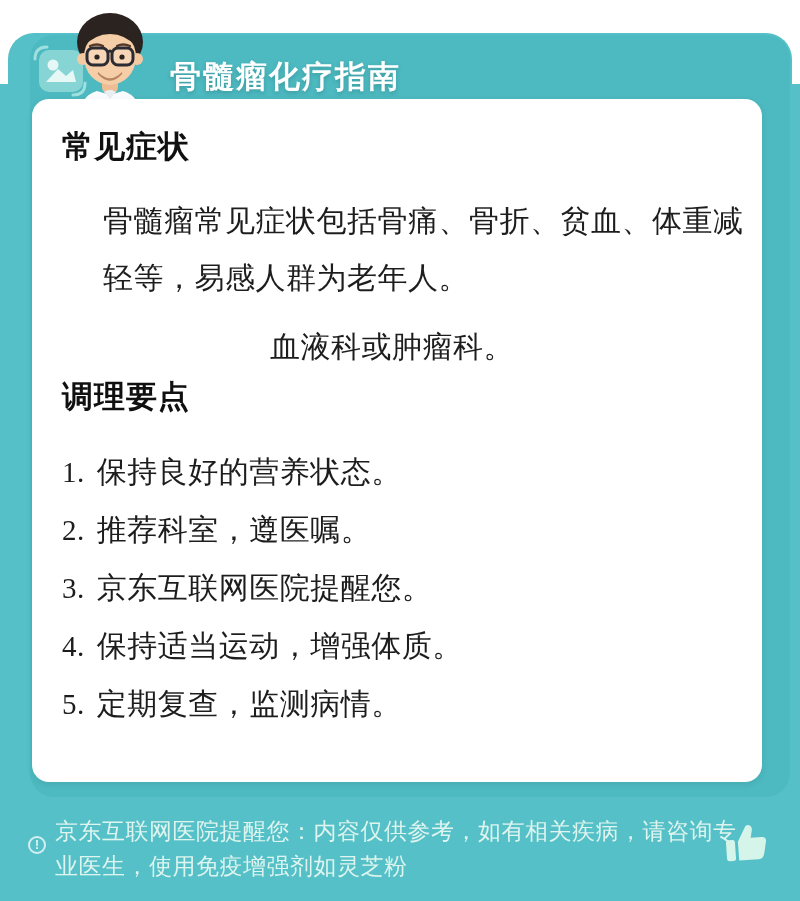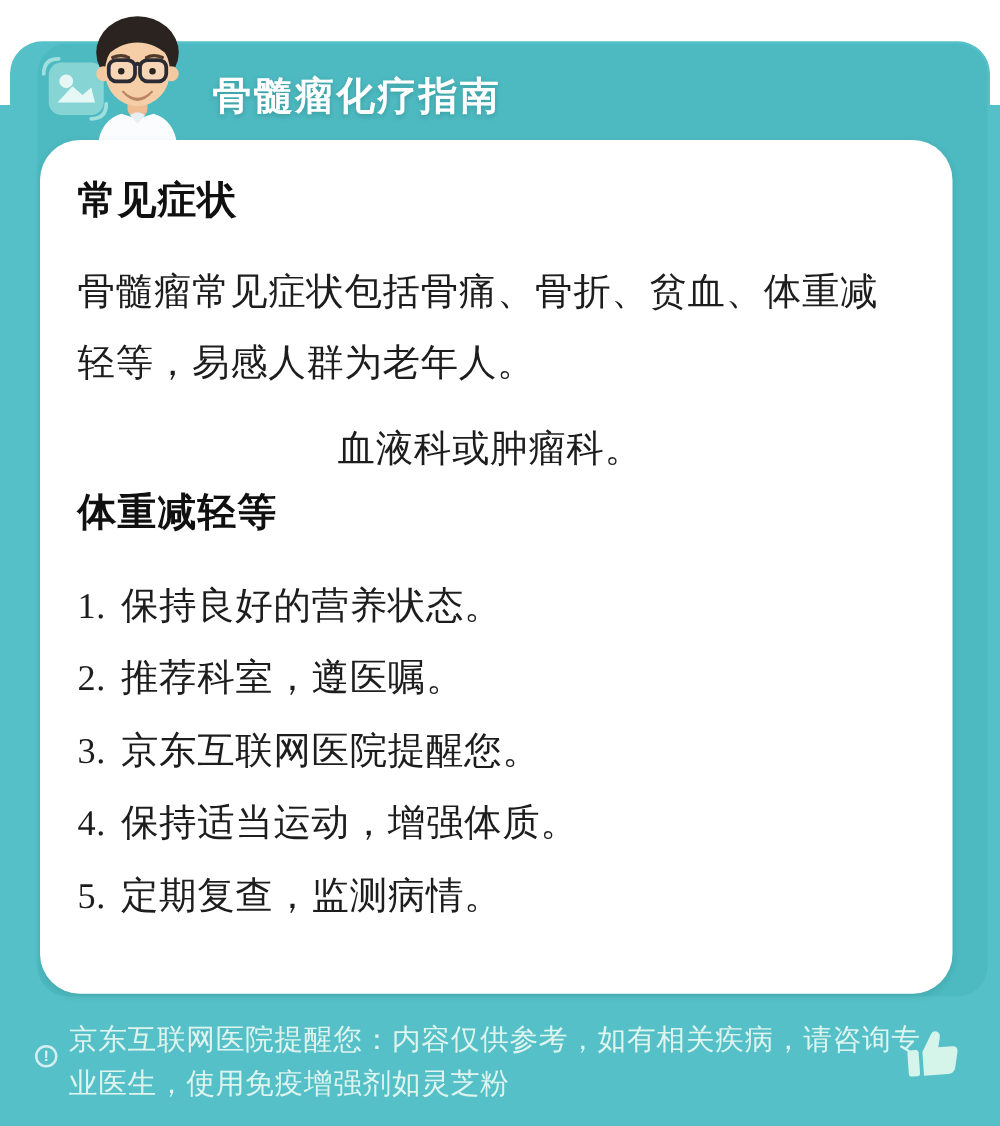--- a/index.html
+++ b/index.html
@@ -20,27 +20,27 @@
 
   
   .header { position:absolute; left:0; top:0; width:800px; height:118px;text-align:right; }
   .title { position:absolute; left:170px; top:56px; font-size:31px; font-weight:bold;
            color:var(--c-title,#ffffff); letter-spacing:2px;
            text-shadow:0 2px 4px rgba(0,70,70,.25); white-space:nowrap; }
   .photo-icon { position:absolute; left:32px; top:44px; }
   .avatar { position:absolute; left:50px; top:2px; }
 
   
-  .card { position:absolute; left:32px; top:112px; width:730px; height:683px;
-          background:var(--c-card,#ffffff); border-radius:32px;
+  .card { position:absolute; left:32px; top:99px; width:730px; height:683px;
+          background:var(--c-card,#ffffff); border-radius:17px;
           padding:26px 40px 10px 30px; box-shadow:0 2px 6px rgba(0,60,60,.10); }
   .card h2 { font-size:31px; line-height:44px; font-weight:bold; color:#101010; letter-spacing:1px; }
   .card h2.h-mid { margin-top:0; }
   .card p  { font-size:30px; line-height:57px; color:#1d1d1d; letter-spacing:.5px; }
-  .card p.para-1 { margin-top:23px; width:650px; }
+  .card p.para-1 { margin-top:23px; width:650px;margin-left:41px; }
   .card p.para-2 { margin-top:12px;text-align:center; }
   .tips { list-style:none; margin-top:24px; }
   .tips li { font-size:30px; line-height:57px; color:#1d1d1d; letter-spacing:.5px; }
   .tips .num { font-family:"Liberation Serif","DejaVu Serif",serif; font-size:29px; margin-right:12px; }
 
   
   .footer { position:absolute; left:0; top:810px; width:800px; height:91px; }
   .info-badge { position:absolute; left:28px; top:26px; width:18px; height:18px;
                 border:2px solid rgba(255,255,255,.75); border-radius:50%;
                 color:rgba(255,255,255,.85); font-size:12px; line-height:14px;
@@ -93,21 +93,21 @@
 
     <div class="title">骨髓瘤化疗指南</div>
   </div>
 
   <div class="card">
     <h2>常见症状</h2>
     <p class="para-1">骨髓瘤常见症状包括骨痛、骨折、贫血、体重减轻等，易感人群为老年人。</p>
 
     <p class="para-2">血液科或肿瘤科。</p>
 
-    <h2 class="h-mid">体重减轻等</h2>
+    <h2 class="h-mid">调理要点</h2>
     <ol class="tips">
       <li><span class="num">1.</span><span>保持良好的营养状态。</span></li>
       <li><span class="num">2.</span><span>推荐科室，遵医嘱。</span></li>
       <li><span class="num">3.</span><span>京东互联网医院提醒您。</span></li>
       <li><span class="num">4.</span><span>保持适当运动，增强体质。</span></li>
       <li><span class="num">5.</span><span>定期复查，监测病情。</span></li>
     </ol>
   </div>
 
   <div class="footer">

